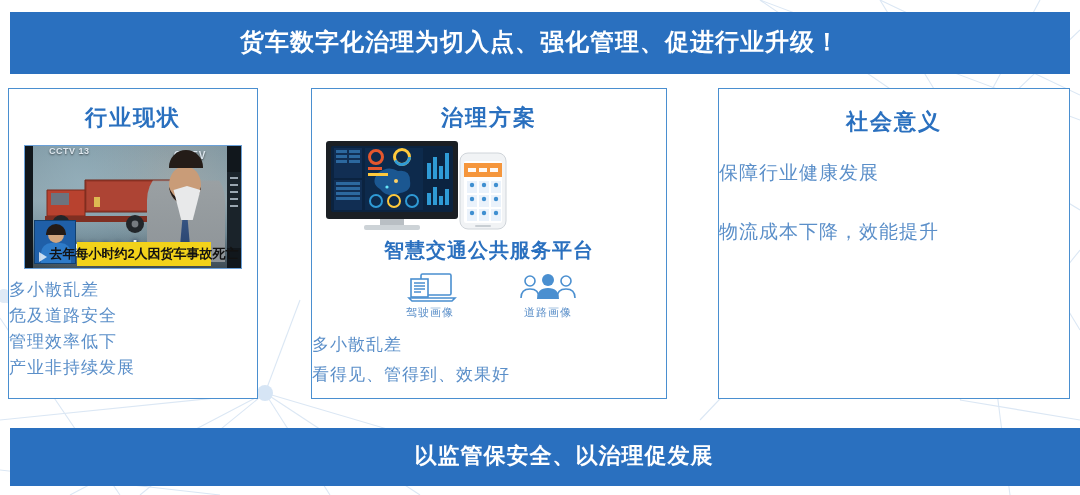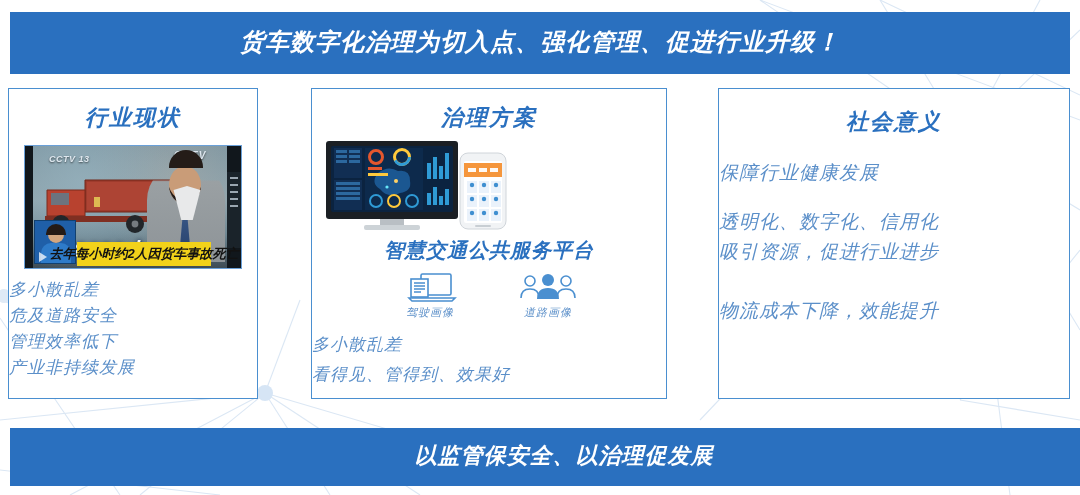--- a/index.html
+++ b/index.html
@@ -1,21 +1,21 @@
 <!DOCTYPE html>
 <html><head>
 <meta charset="utf-8">
 <style>
   html,body{margin:0;padding:0;}
   body{
     width:1080px;height:495px;overflow:hidden;background:#ffffff;
     font-family:"Liberation Sans","DejaVu Sans",sans-serif;
     -webkit-font-smoothing:antialiased;
   }
-  #stage{position:relative;width:1080px;height:495px;background:#fff;overflow:hidden;font-style:italic;}
+  #stage{position:relative;width:1080px;height:495px;background:#fff;overflow:hidden;}
 
   
   #netbg{position:absolute;inset:0;width:1080px;height:495px;pointer-events:none;}
 
   
   .banner{
     position:absolute;display:flex;align-items:center;justify-content:center;
     color:#ffffff;font-weight:bold;letter-spacing:1px;
   }
   #top-banner{left:10px;top:12px;width:1060px;height:62px;background:#2a70bf;font-size:24px;}
@@ -77,21 +77,21 @@
   #tv-shot .truck{
     position:absolute;left:14px;top:26px;width:146px;height:66px;
   }
   #tv-shot .overlay-num{
     position:absolute;left:14px;top:54px;width:130px;text-align:center;
     color:#f2f6fa;font-size:21px;font-weight:bold;letter-spacing:1px;
     text-shadow:0 0 4px rgba(20,40,70,.95),1px 1px 2px #1d3c5e;
     margin-top:36px;
   }
   #tv-shot .cctv-logo{
-    position:absolute;left:24px;top:8px;color:#dfe8ef;font-size:9px;font-weight:bold;
+    position:absolute;left:24px;top:0;color:#dfe8ef;font-size:9px;font-weight:bold;
     letter-spacing:.5px;text-shadow:0 1px 2px rgba(0,0,0,.6);
   }
   #tv-shot .cntv-logo{
     position:absolute;right:34px;top:4px;color:#dde7ef;font-size:10px;font-weight:bold;
     letter-spacing:1.5px;text-shadow:0 1px 2px rgba(0,0,0,.6);
   }
   #tv-shot .pip{
     position:absolute;left:9px;bottom:4px;width:42px;height:44px;background:#1f5fa8;overflow:hidden;
     border:1px solid #12406f;box-sizing:border-box;
   }
@@ -357,24 +357,20 @@
     </div>
   </div>
 
   <div class="card" id="card-3">
     <div class="card-title">社会意义</div>
 
     <div class="group g1">
       <div class="body-line">保障行业健康发展</div>
     </div>
 
-    <div class="group g2">
-      <div class="body-line">透明化、数字化、信用化</div>
-      <div class="body-line">吸引资源，促进行业进步</div>
-    </div>
 
     <div class="group g3">
       <div class="body-line">物流成本下降，效能提升</div>
     </div>
   </div>
 
   <div class="banner" id="bottom-banner">
     <span class="btxt">以监管保安全、以治理促发展</span>
   </div>
 

